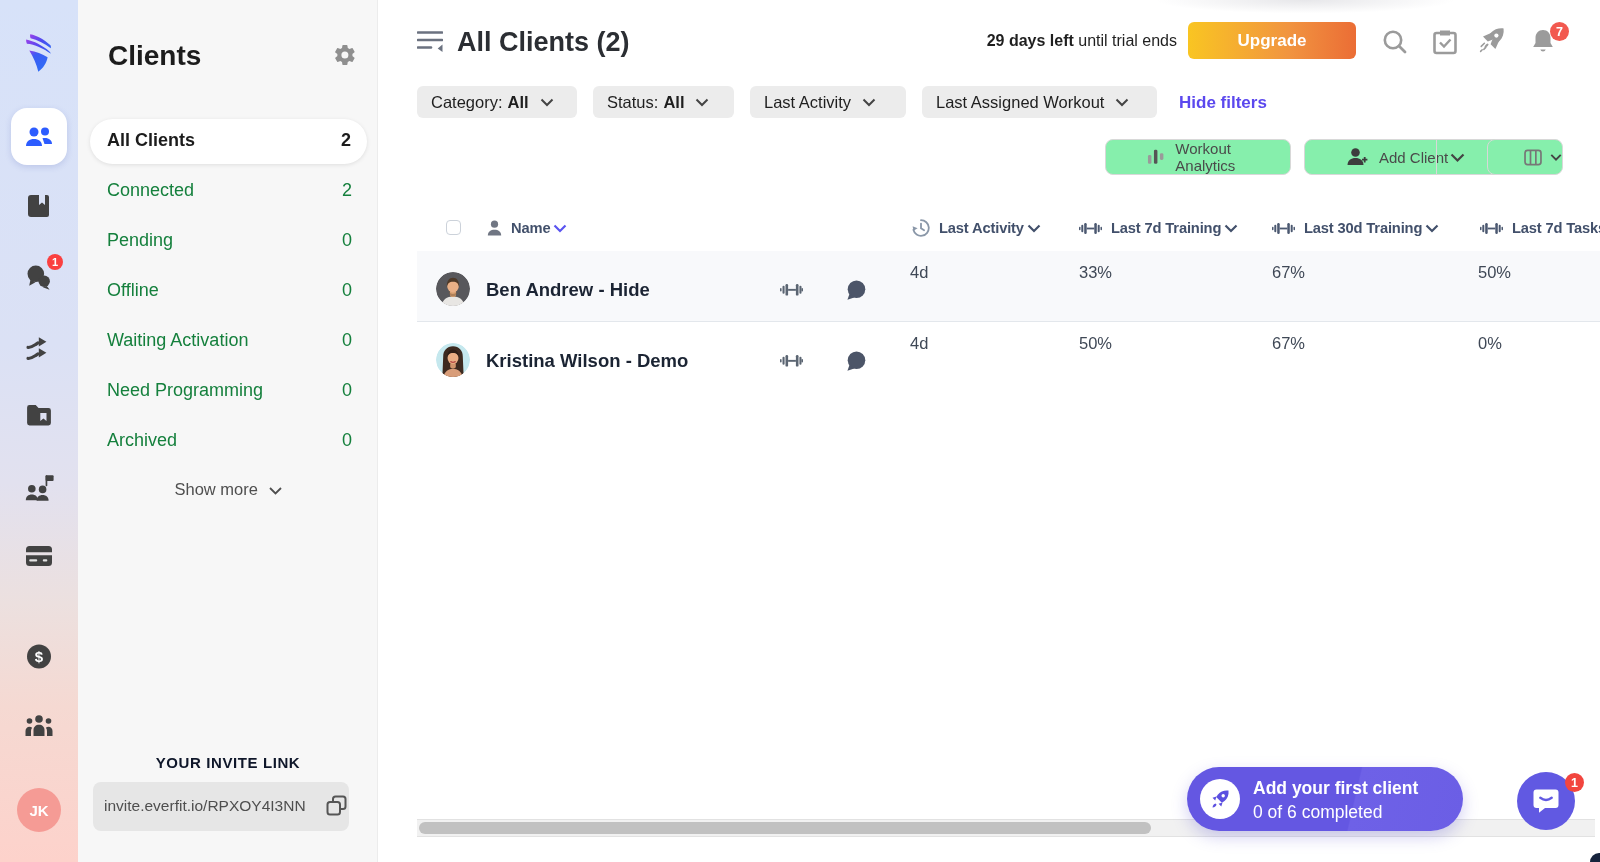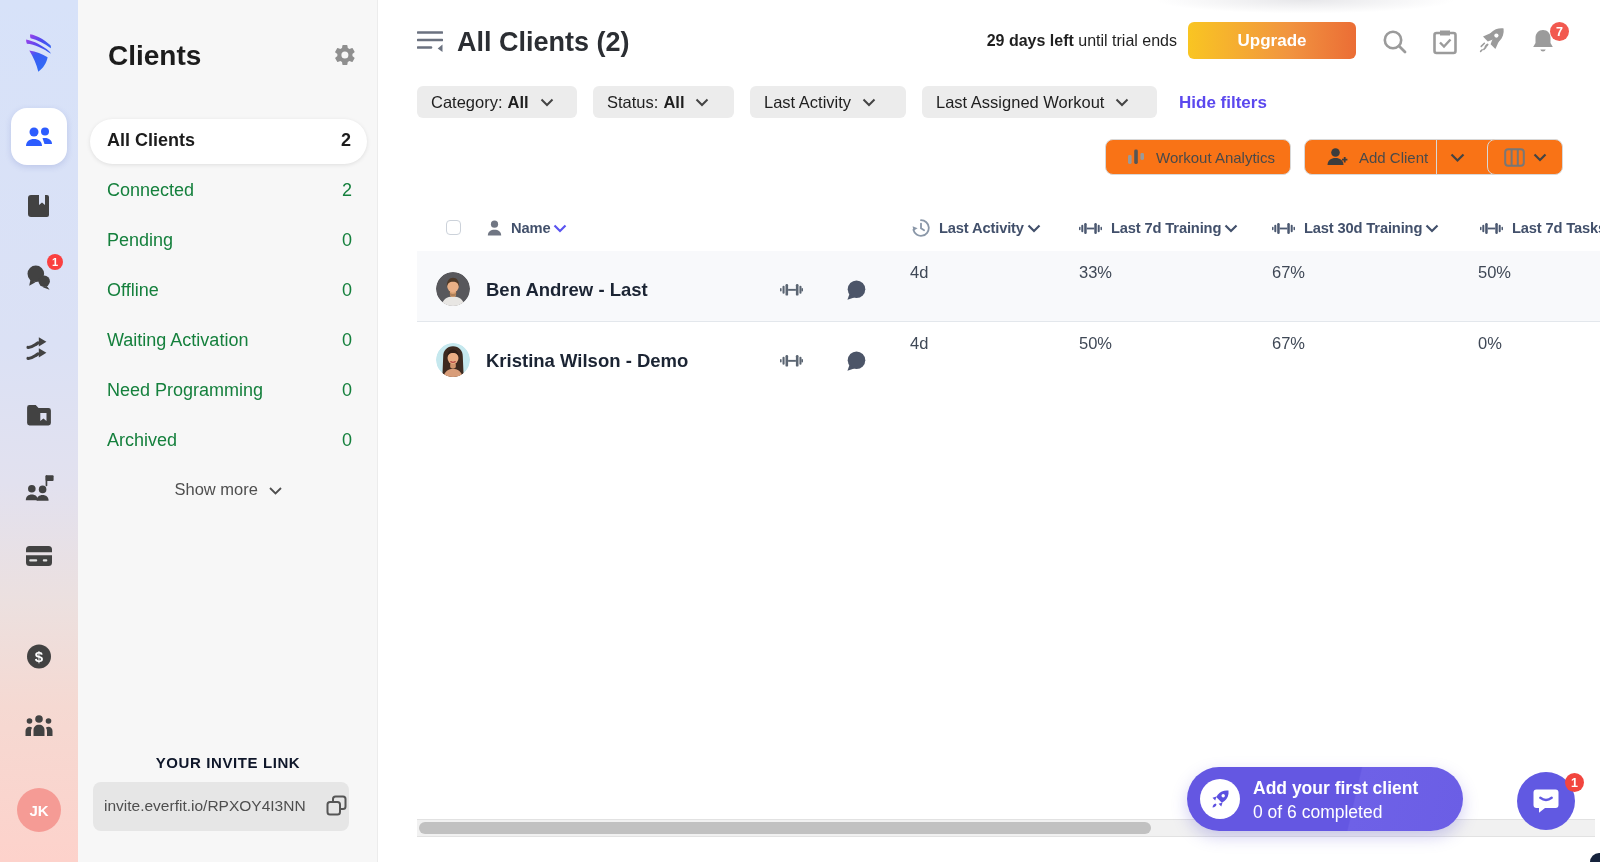--- a/index.html
+++ b/index.html
@@ -47,22 +47,22 @@
 
 .pill { position:absolute; top:86px; height:32px; background:#ececec; border-radius:6px;
   display:flex; align-items:center; font-size:16.5px; color:#1f1f1f; padding:0 14px; }
 .pill b { margin-left:5px; }
 .pill svg { margin-left:11px; }
 #hidef { left:1179px; top:93px; font-size:17px; font-weight:600; color:#5b48ee; }
 
 
 #searchbox { left:417px; top:140px; width:373px; height:34px; background:#efefef; border-radius:6px; }
 #searchbox .ph { position:absolute; left:54px; top:7px; font-size:16.5px; color:#bcbcbf; }
-.wbtn { position:absolute; top:139px; height:36px; background:#f97316; border:1px solid #d8d8d8; border-radius:8px;
-  display:flex; align-items:center; font-size:15px; color:#4a4a4a; }
+.wbtn { position:absolute; top:139px; height:36px; background:#86efac; border:1px solid #d8d8d8; border-radius:8px;
+  display:flex; align-items:center; font-size:15px; color:#4a4a4a;padding-left:20px; }
 
 
 .hcell { position:absolute; top:218px; height:20px; display:flex; align-items:center;
   white-space:nowrap; font-size:14.7px; letter-spacing:-.15px; font-weight:700; color:#42506b; }
 .hcell svg.ic { margin-right:9px; flex:none; }
 .hcell svg.ch { margin-left:3px; flex:none; }
 #row1 { left:417px; top:251px; width:1183px; height:71px; background:#f8f9fb; border-bottom:1px solid #e3e7ec; }
 #row2 { left:417px; top:322px; width:1183px; height:71px; background:#fff; }
 .rowname { position:absolute; left:69px; top:28px; font-size:18.5px; font-weight:700; color:#1b2433; }
 .rowval { position:absolute; top:12px; font-size:16.5px; color:#3f4856; }
@@ -258,21 +258,21 @@
 
   <div id="row1" class="abs">
     <div class="avatar"><svg width="34" height="34" viewBox="0 0 34 34">
       <circle cx="17" cy="17" r="17" fill="#58585c"></circle>
       <path d="M5.5 34 c.8-6.5 5.5-9.5 11.5-9.5 s10.7 3 11.5 9.5z" fill="#e8e6e3"></path>
       <rect x="14" y="18" width="6" height="7" rx="2" fill="#d9a172"></rect>
       <ellipse cx="17" cy="13.8" rx="5.9" ry="6.6" fill="#eab086"></ellipse>
       <path d="M10.9 15.2 c-.5-6.2 2.4-9.4 6.1-9.4 s6.6 3.2 6.1 9.4 c-.8-3.6-2.4-5.4-6.1-5.4 s-5.3 1.8-6.1 5.4z" fill="#4f3a28"></path>
       <path d="M12.6 18.5 c1 2.4 2.5 3.6 4.4 3.6 s3.4-1.2 4.4-3.6 l-.5 3.4 c-1 1.5-2.3 2.3-3.9 2.3 s-2.9-.8-3.9-2.3z" fill="#87613f" opacity=".5"></path>
     </svg></div>
-    <div class="rowname">Ben Andrew - Last</div>
+    <div class="rowname">Ben Andrew - Hide</div>
     <svg class="abs" style="left:363px;top:32px" width="23" height="13" viewBox="0 0 23 13">
       <g fill="#5b6572">
           <rect x="0" y="5" width="1.6" height="3.6" rx=".8"></rect>
           <rect x="2.5" y="2.8" width="2.1" height="8" rx="1"></rect>
           <rect x="5.5" y="1" width="2.6" height="11.6" rx="1.2"></rect>
           <rect x="15.9" y="1" width="2.6" height="11.6" rx="1.2"></rect>
           <rect x="19.4" y="2.8" width="2.1" height="8" rx="1"></rect>
           <rect x="21.4" y="5" width="1.6" height="3.6" rx=".8"></rect>
           <rect x="8.1" y="5.9" width="7.8" height="1.9"></rect>
         </g>

